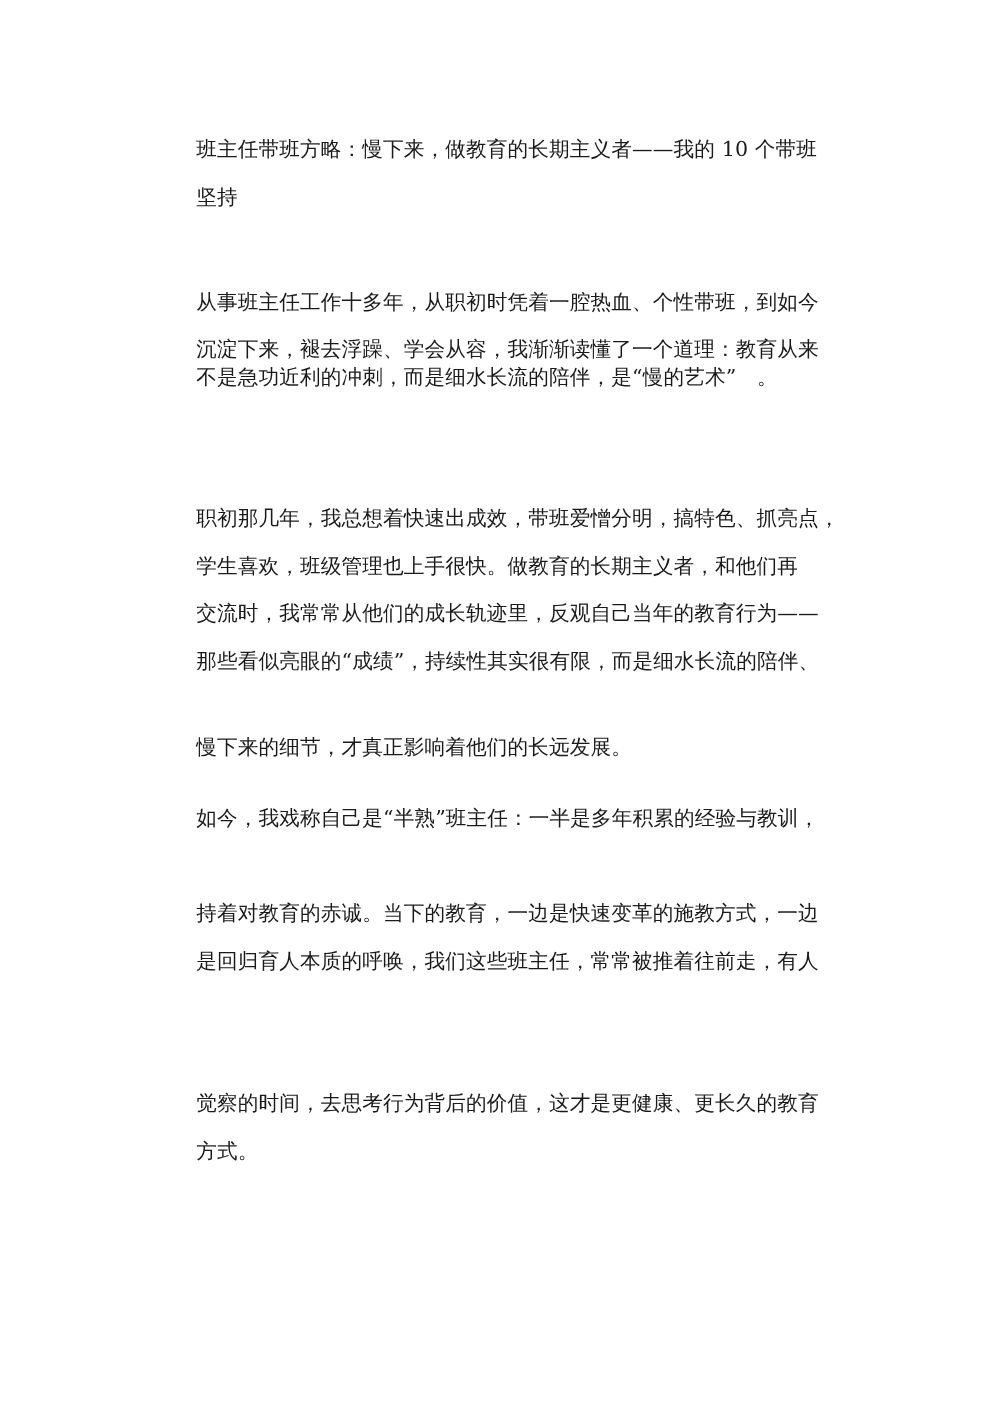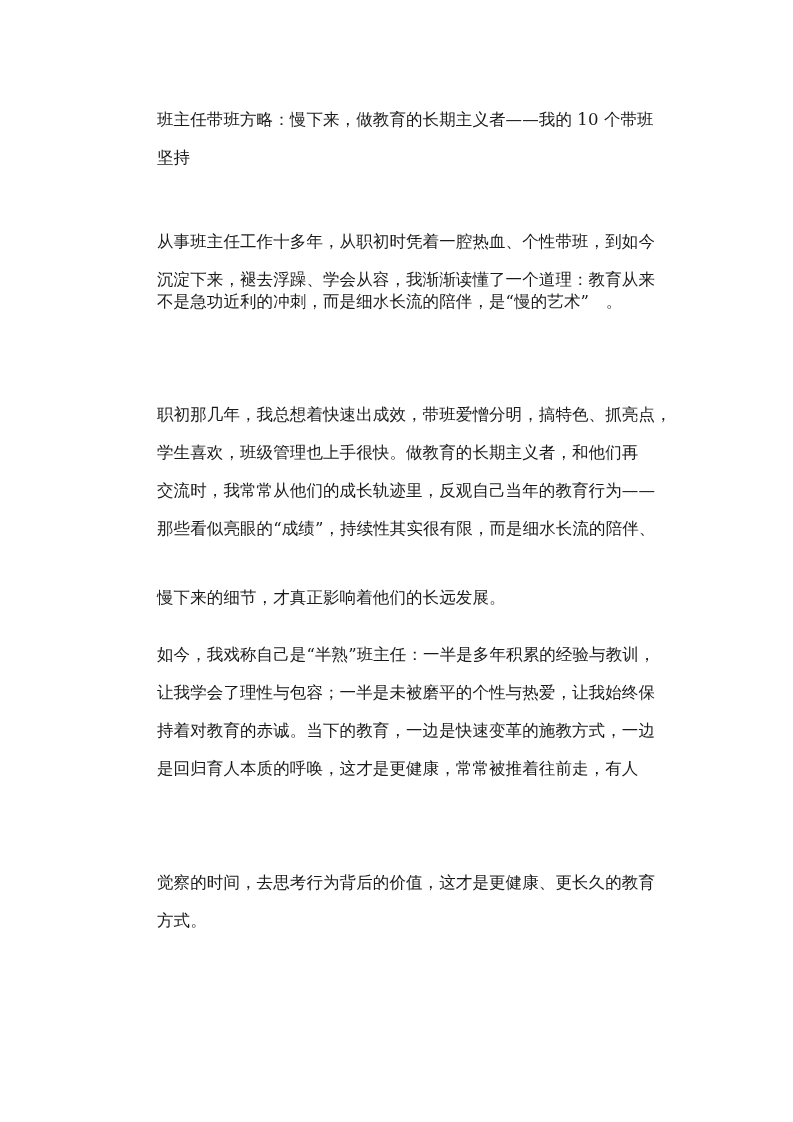--- a/index.html
+++ b/index.html
@@ -45,19 +45,18 @@
   <div class="line" style="top:270px">沉淀下来，褪去浮躁、学会从容，我渐渐读懂了一个道理：教育从来</div>
   <div class="line" style="top:292px">不是急功近利的冲刺，而是细水长流的陪伴，是“慢的艺术”　。</div>
 
   <div class="line" style="top:405px">职初那几年，我总想着快速出成效，带班爱憎分明，搞特色、抓亮点，</div>
   <div class="line" style="top:443px">学生喜欢，班级管理也上手很快。做教育的长期主义者，和他们再</div>
   <div class="line" style="top:481px">交流时，我常常从他们的成长轨迹里，反观自己当年的教育行为——</div>
   <div class="line" style="top:519px">那些看似亮眼的“成绩”，持续性其实很有限，而是细水长流的陪伴、</div>
   <div class="line" style="top:588px">慢下来的细节，才真正影响着他们的长远发展。</div>
 
   <div class="line" style="top:645px">如今，我戏称自己是“半熟”班主任：一半是多年积累的经验与教训，</div>
-  <div class="line" style="top:683px">让我学会了理性与包容；一半是未被磨平的个性与热爱，让我始终保</div>
   <div class="line" style="top:721px">持着对教育的赤诚。当下的教育，一边是快速变革的施教方式，一边</div>
-  <div class="line" style="top:759px">是回归育人本质的呼唤，这才是更健康，常常被推着往前走，有人</div>
+  <div class="line" style="top:759px">是回归育人本质的呼唤，我们这些班主任，常常被推着往前走，有人</div>
   <div class="line" style="top:873px">觉察的时间，去思考行为背后的价值，这才是更健康、更长久的教育</div>
   <div class="line" style="top:911px">方式。</div>
 
 </div>
 
 </body></html>

